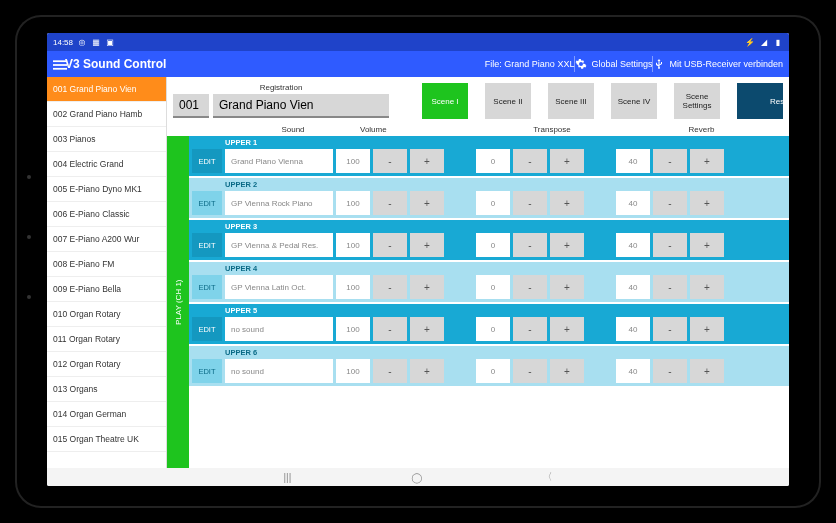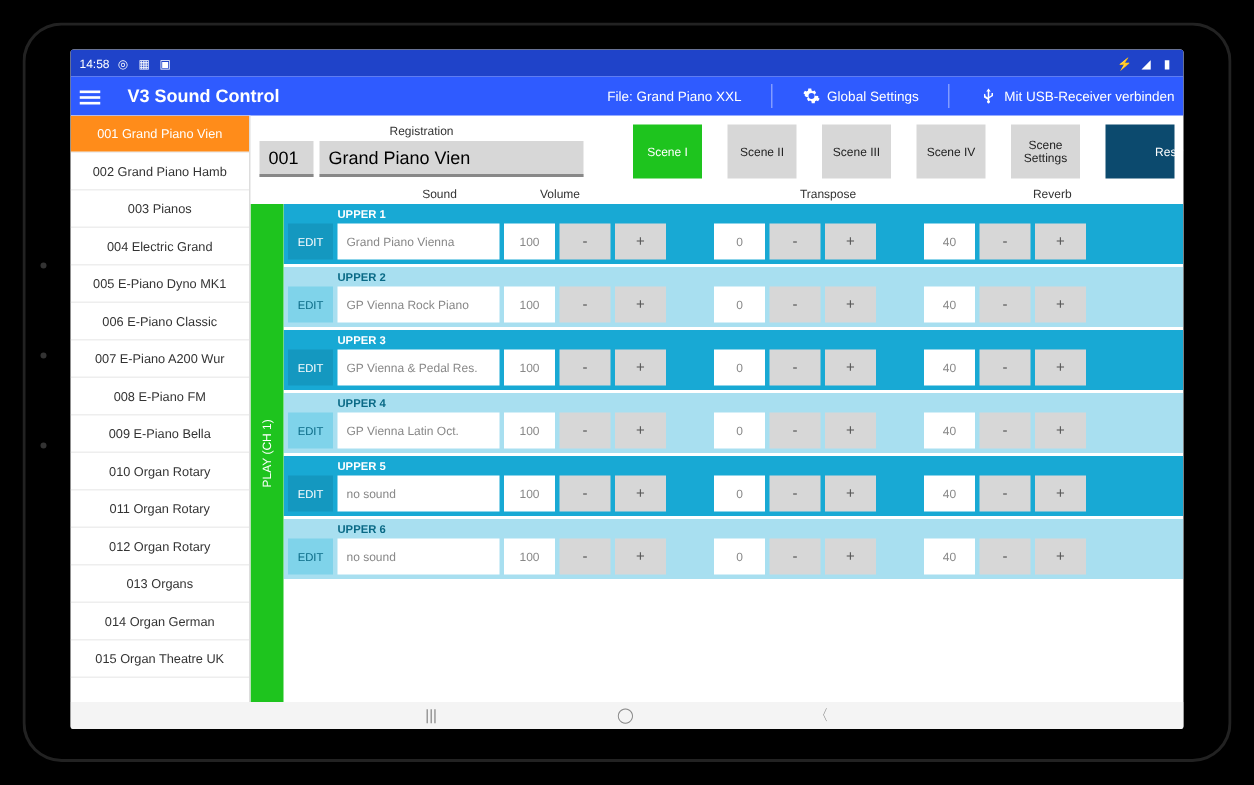--- a/index.html
+++ b/index.html
@@ -28,38 +28,37 @@
     padding: 0 6px;
   }
   .statusbar .left, .statusbar .right { display: flex; gap: 4px; align-items: center; }
   .statusbar .ic { width: 10px; display: inline-flex; justify-content: center; }
 
   
   .appbar {
     height: 26px; background: #2f5bff;
     color: #fff; font-size: 11px;
     display: flex; align-items: center;
-    padding: 0 6px; gap: 20px;
+    padding: 0 6px; gap: 0;
   }
   .appbar .title { font-weight: bold; font-size: 12px; }
   .appbar .spacer { flex: 1; }
   .appbar .item { display: flex; align-items: center; gap: 4px; font-size: 9px; cursor: pointer; }
   .appbar .sep { width: 1px; height: 16px; background: rgba(255,255,255,0.4); }
   .ic-sm { width: 12px; height: 12px; display: inline-block; }
 
   
   .main { flex: 1; display: flex; overflow: hidden; }
 
   .sidebar {
     width: 120px; background: #fff;
     display: flex; flex-direction: column;
     border-right: 1px solid #ddd;
     font-size: 8.5px;
     overflow: hidden;
-    text-align: center;
   }
   .sidebar .item {
     padding: 7px 6px; border-bottom: 1px solid #eee;
     color: #333; cursor: pointer;
     white-space: nowrap; overflow: hidden; text-overflow: ellipsis;
   }
   .sidebar .item.active { background: #ff8c1a; color: #fff; }
 
   .content { flex: 1; display: flex; flex-direction: column; overflow: hidden; }
 

